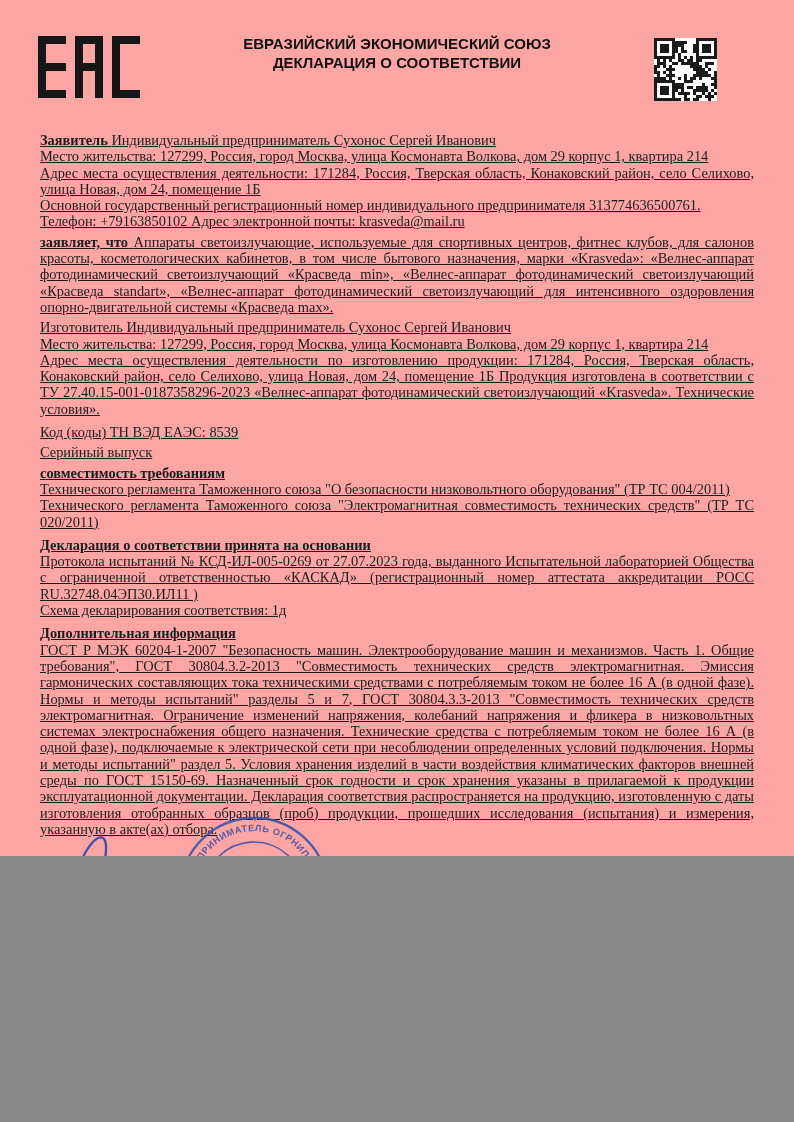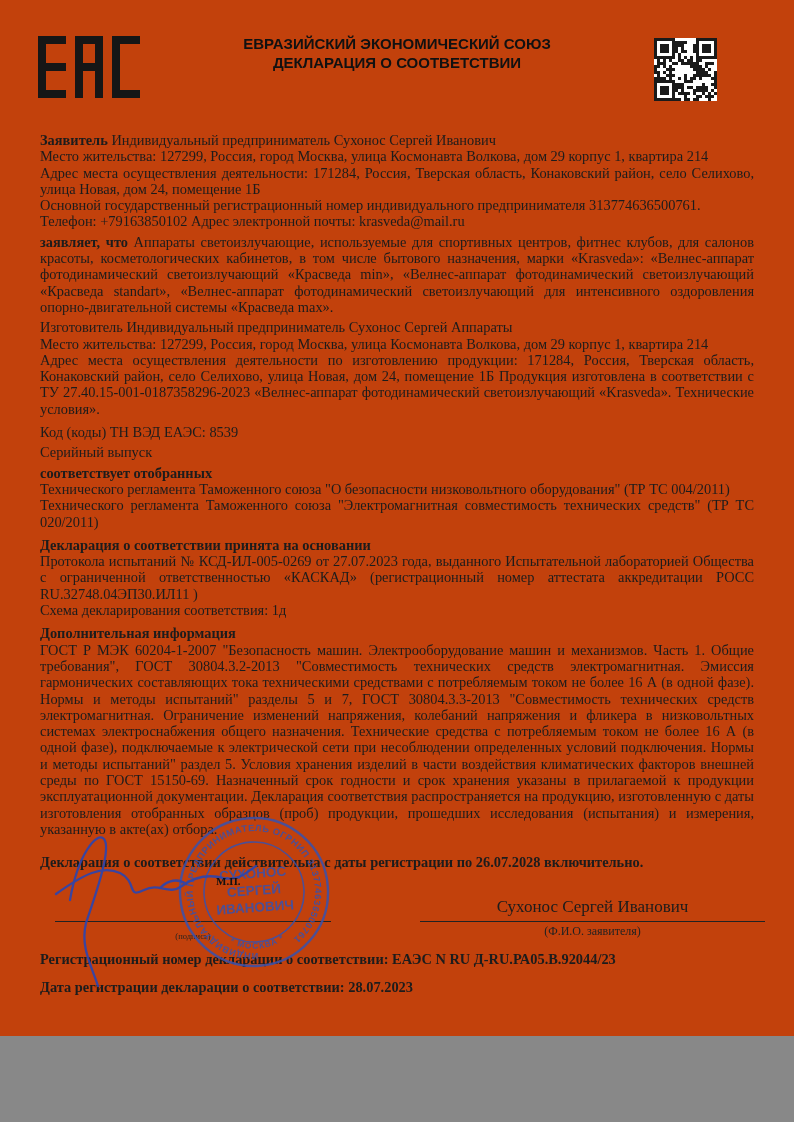--- a/index.html
+++ b/index.html
@@ -1,20 +1,20 @@
 <!DOCTYPE html>
 <html><head>
 <meta charset="utf-8">
 <style>
   * { margin:0; padding:0; box-sizing:border-box; }
   html,body { background:#888; }
   .page {
-    position:relative; width:794px; height:1036px; margin:0 auto;
-    background:#c2410c; overflow:hidden;
-    font-family:"Liberation Serif", serif; color:#1c1c1c;
+    position:relative; width:794px; height:856px; margin:0 auto;
+    background:#fca5a5; overflow:hidden;
+    font-family:"Liberation Serif", serif; color:#1c1c1c;text-decoration:underline;
   }
   
   .header { position:relative; height:102px; }
   .eac-logo { position:absolute; left:38px; top:36px; }
   .doc-title {
     position:absolute; left:160px; right:160px; top:34px;
     text-align:center; font-family:"Liberation Sans", sans-serif;
     font-weight:bold; font-size:15px; line-height:19px; color:#111;
   }
   .qr-wrap { position:absolute; right:77px; top:38px; }
@@ -322,28 +322,28 @@
 
   <div class="body">
     <p><b class="lbl">Заявитель</b> <span>Индивидуальный предприниматель Сухонос Сергей Иванович</span></p>
     <p>Место жительства: 127299, Россия, город Москва, улица Космонавта Волкова, дом 29 корпус 1, квартира 214</p>
     <p>Адрес места осуществления деятельности: 171284, Россия, Тверская область, Конаковский район, село Селихово, улица Новая, дом 24, помещение 1Б</p>
     <p>Основной государственный регистрационный номер индивидуального предпринимателя 313774636500761.</p>
     <p>Телефон: +79163850102 Адрес электронной почты: krasveda@mail.ru</p>
 
     <p class="gap"><b class="lbl">заявляет, что</b> <span>Аппараты светоизлучающие, используемые для спортивных центров, фитнес клубов, для салонов красоты, косметологических кабинетов, в том числе бытового назначения, марки «Krasveda»: «Велнес-аппарат фотодинамический светоизлучающий «Красведа min», «Велнес-аппарат фотодинамический светоизлучающий «Красведа standart», «Велнес-аппарат фотодинамический светоизлучающий для интенсивного оздоровления опорно-двигательной системы «Красведа max».</span></p>
 
-    <p class="gap">Изготовитель Индивидуальный предприниматель Сухонос Сергей Аппараты</p>
+    <p class="gap">Изготовитель Индивидуальный предприниматель Сухонос Сергей Иванович</p>
     <p>Место жительства: 127299, Россия, город Москва, улица Космонавта Волкова, дом 29 корпус 1, квартира 214</p>
     <p>Адрес места осуществления деятельности по изготовлению продукции: 171284, Россия, Тверская область, Конаковский район, село Селихово, улица Новая, дом 24, помещение 1Б Продукция изготовлена в соответствии с ТУ 27.40.15-001-0187358296-2023 «Велнес-аппарат фотодинамический светоизлучающий «Krasveda». Технические условия».</p>
 
     <p class="gap-lg">Код (коды) ТН ВЭД ЕАЭС: 8539</p>
     <p class="gap">Серийный выпуск</p>
 
-    <p class="gap"><b class="lbl">соответствует отобранных</b></p>
+    <p class="gap"><b class="lbl">совместимость требованиям</b></p>
     <p>Технического регламента Таможенного союза "О безопасности низковольтного оборудования" (ТР ТС 004/2011)</p>
     <p>Технического регламента Таможенного союза "Электромагнитная совместимость технических средств" (ТР ТС 020/2011)</p>
 
     <p class="gap-lg"><b class="lbl">Декларация о соответствии принята на основании</b></p>
     <p>Протокола испытаний № КСД-ИЛ-005-0269 от 27.07.2023 года, выданного Испытательной лабораторией Общества с ограниченной ответственностью «КАСКАД» (регистрационный номер аттестата аккредитации РОСС RU.32748.04ЭП30.ИЛ11 )</p>
     <p>Схема декларирования соответствия: 1д</p>
 
     <p class="gap-lg"><b class="lbl">Дополнительная информация</b></p>
     <p>ГОСТ Р МЭК 60204-1-2007 "Безопасность машин. Электрооборудование машин и механизмов. Часть 1. Общие требования", ГОСТ 30804.3.2-2013 "Совместимость технических средств электромагнитная. Эмиссия гармонических составляющих тока техническими средствами с потребляемым током не более 16 А (в одной фазе). Нормы и методы испытаний" разделы 5 и 7, ГОСТ 30804.3.3-2013 "Совместимость технических средств электромагнитная. Ограничение изменений напряжения, колебаний напряжения и фликера в низковольтных системах электроснабжения общего назначения. Технические средства с потребляемым током не более 16 А (в одной фазе), подключаемые к электрической сети при несоблюдении определенных условий подключения. Нормы и методы испытаний" раздел 5. Условия хранения изделий в части воздействия климатических факторов внешней среды по ГОСТ 15150-69. Назначенный срок годности и срок хранения указаны в прилагаемой к продукции эксплуатационной документации. Декларация соответствия распространяется на продукцию, изготовленную с даты изготовления отобранных образцов (проб) продукции, прошедших исследования (испытания) и измерения, указанную в акте(ах) отбора.</p>
   </div>

